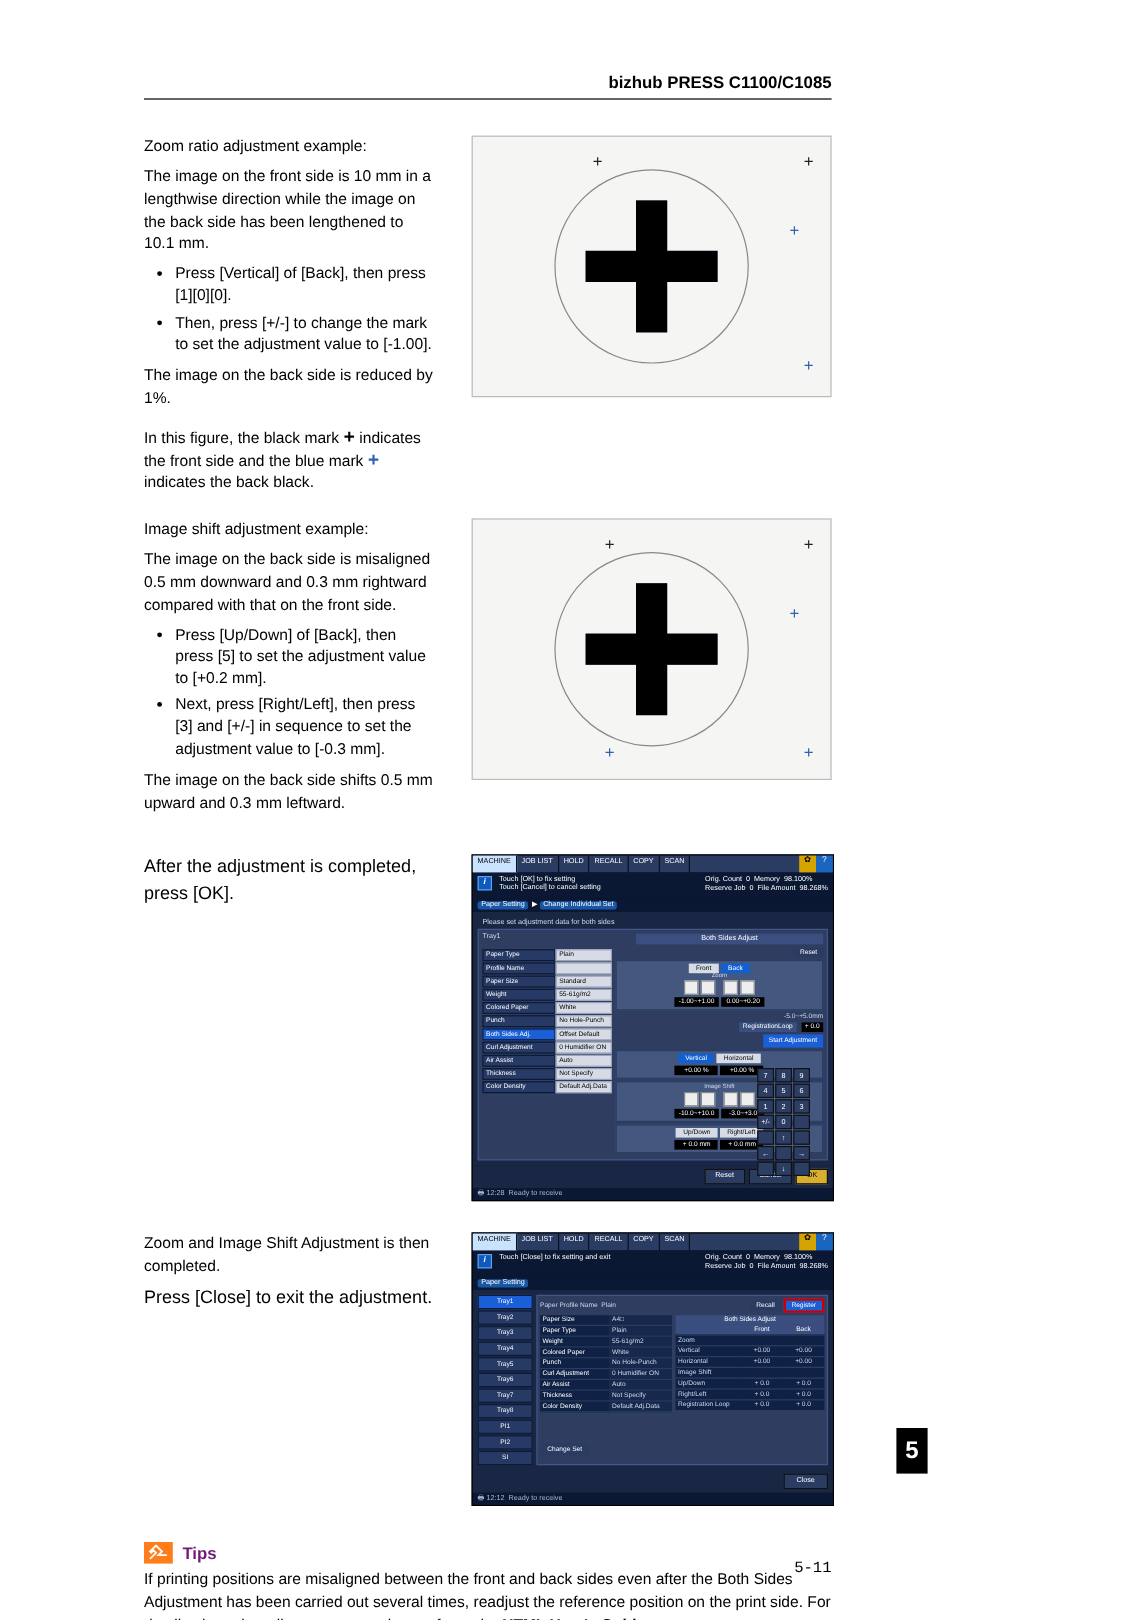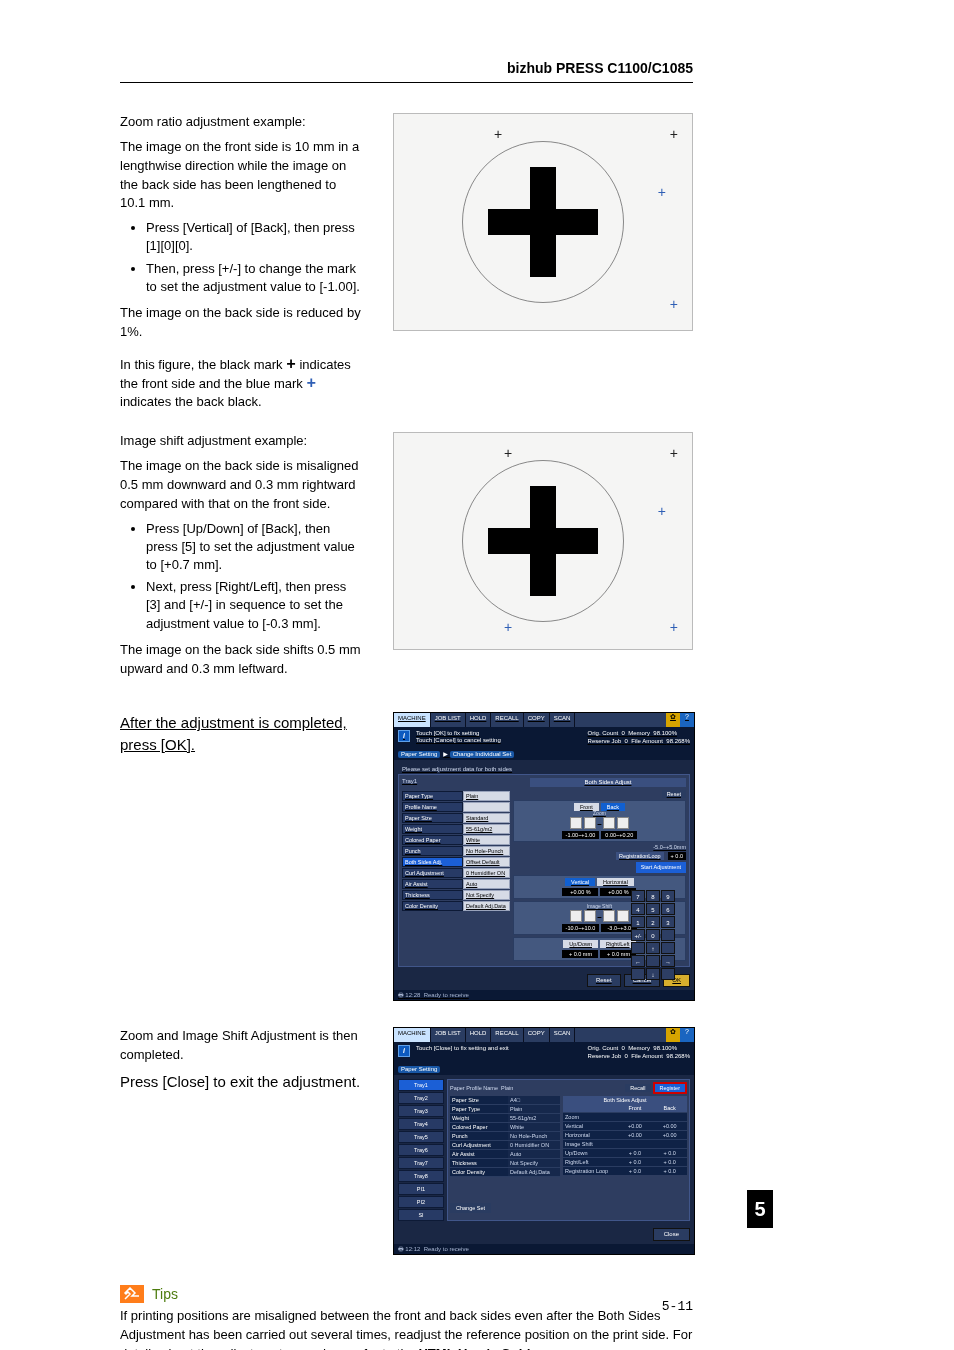--- a/index.html
+++ b/index.html
@@ -257,21 +257,21 @@
 
   
   .tips-row{
     display:flex;align-items:center;gap:8px;margin:12px 0 4px 0;
   }
   .tips-icon{
     width:24px;height:18px;background:#ff7d1a;position:relative;
   }
   .tips-icon svg{position:absolute;left:3px;top:2px;}
   .tips-label{
-    color:#4d7c0f;font-weight:normal;font-size:14px;
+    color:#701a75;font-weight:bold;font-size:14px;
   }
   .tips-text{font-size:13px;line-height:1.45;}
 
   .chapter-tab{
     position:absolute;
     right:0;
     top:1190px;
     width:26px;height:38px;
     background:#000;color:#fff;
     font-size:20px;font-weight:bold;
@@ -328,21 +328,21 @@
       </div>
     </div>
   </div>
 
   <div class="two-col">
     <div class="left-col">
       <div class="block">
         <p>Image shift adjustment example:</p>
         <p>The image on the back side is misaligned 0.5 mm downward and 0.3 mm rightward compared with that on the front side.</p>
         <ul>
-          <li>Press [Up/Down] of [Back], then press [5] to set the adjustment value to [+0.7 mm].</li>
+          <li>Press [Up/Down] of [Back], then press [5] to set the adjustment value to [+0.2 mm].</li>
           <li>Next, press [Right/Left], then press [3] and [+/-] in sequence to set the adjustment value to [-0.3 mm].</li>
         </ul>
         <p>The image on the back side shifts 0.5 mm upward and 0.3 mm leftward.</p>
       </div>
     </div>
     <div class="right-col">
       <div class="figure-box">
         <span class="corner-plus tl-b">+</span>
         <span class="corner-plus tr-b">+</span>
         <span class="corner-plus br-small" style="color:#2f5fb5">+</span>
@@ -354,21 +354,21 @@
             <div class="v"></div>
           </div>
         <div class="big-plus">
             <div class="h"></div>
             <div class="v"></div>
           </div>
       </div>
     </div>
   </div>
 
-  <div class="two-col" style="margin-top:14px;text-decoration:underline;">
+  <div class="two-col" style="margin-top:14px;">
     <div class="left-col">
       <p style="font-size:15px;">After the adjustment is completed, press [OK].</p>
     </div>
     <div class="right-col">
 
       <div class="machine-panel">
         <div class="mp-titlebar">
           <div class="mp-tab active">MACHINE</div>
           <div class="mp-tab">JOB LIST</div>
           <div class="mp-tab">HOLD</div>

